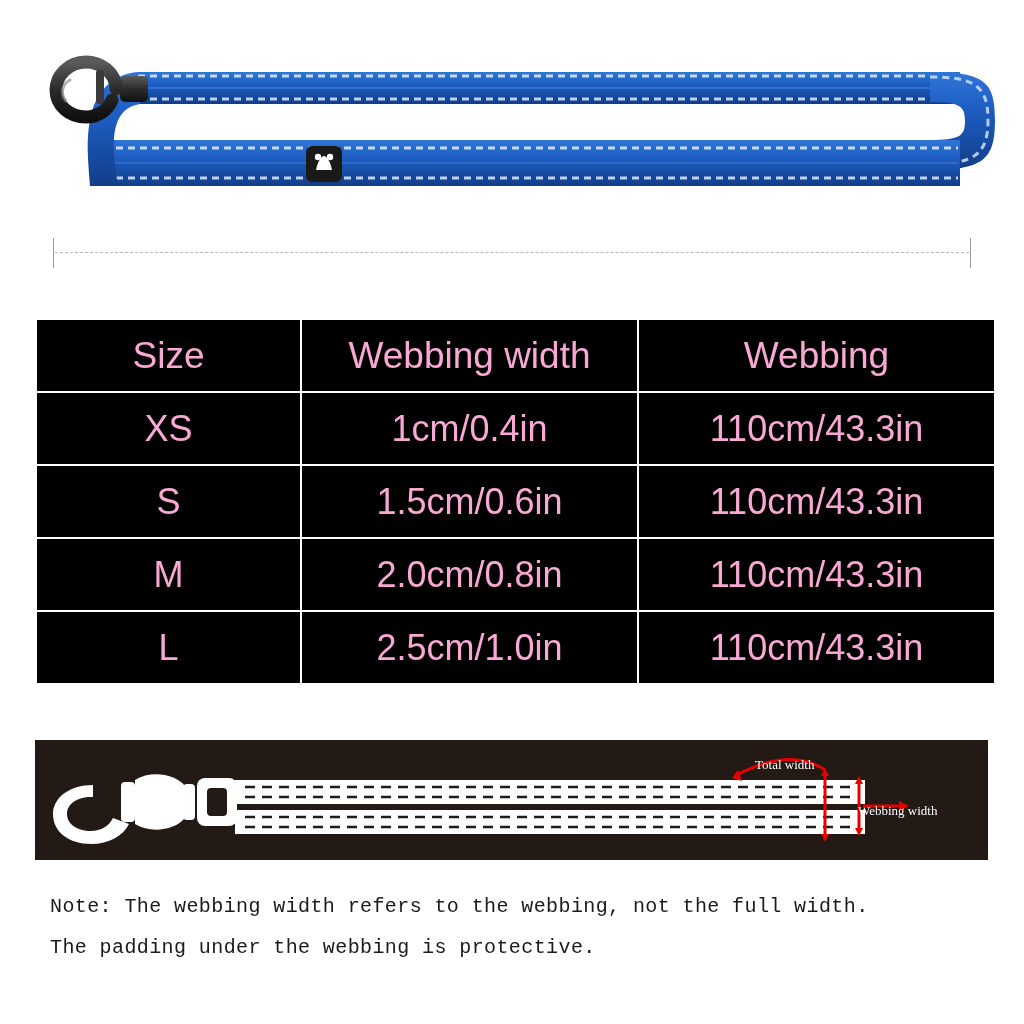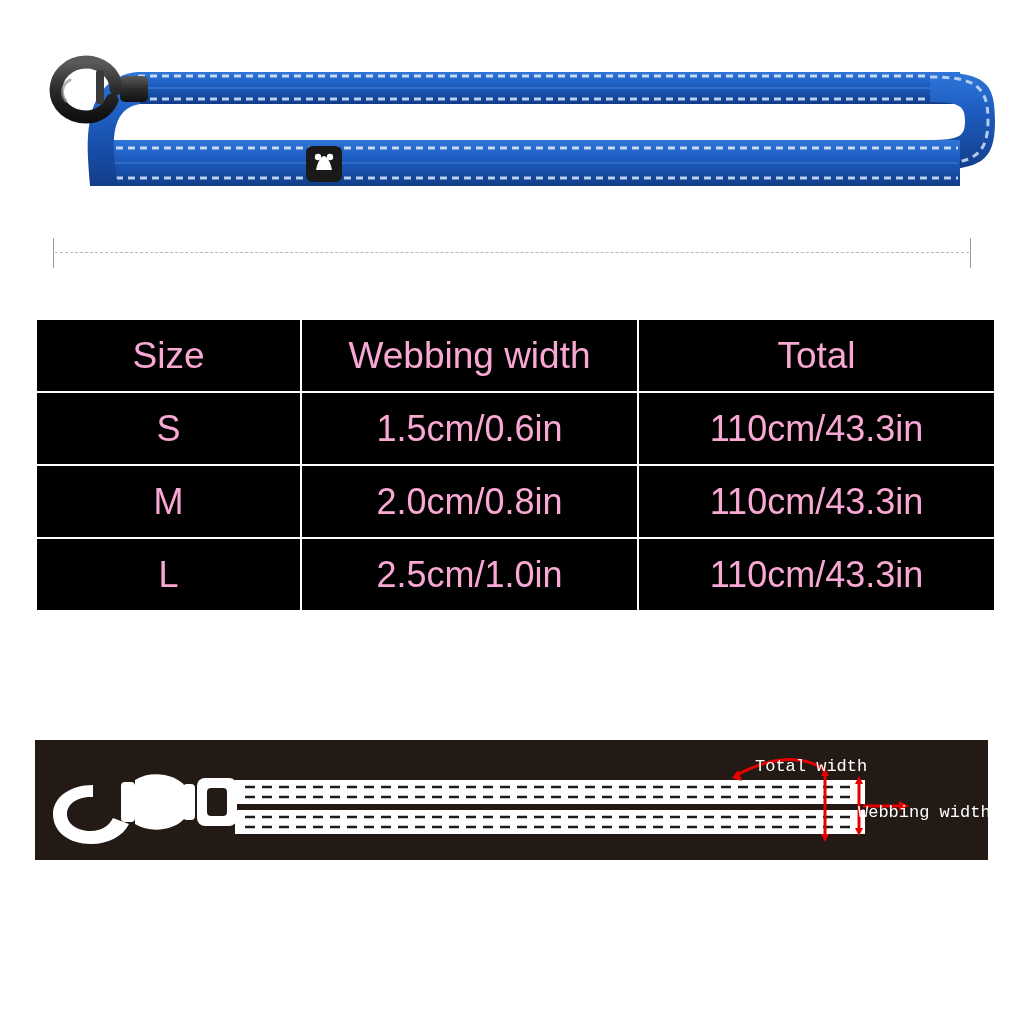--- a/index.html
+++ b/index.html
@@ -97,22 +97,22 @@
     top: 740px;
     width: 953px;
     height: 120px;
     background: #231a16;
     overflow: hidden;
   }
   .diag-svg { display: block; }
   .diag-label {
     position: absolute;
     color: #ffffff;
-    font-size: 17px;
-    font-family: Liberation Mono, monospace;
+    font-size: 13px;
+    font-family: Liberation Serif, serif;
     white-space: nowrap;
   }
   #label-total-width { left: 720px; top: 17px; }
   #label-webbing-width { left: 823px; top: 63px; }
 
   
   #note-block {
     position: absolute;
     left: 50px;
     top: 895px;
@@ -188,24 +188,29 @@
   <div class="dim-line"></div>
   <div class="end-tick left"></div>
   <div class="end-tick right"></div>
 </div>
 
 <table id="size-table">
   <thead>
     <tr>
       <td class="col-size">Size</td>
       <td class="col-web">Webbing width</td>
-      <td class="col-len">Total</td>
+      <td class="col-len">Webbing</td>
     </tr>
   </thead>
   <tbody>
+    <tr>
+      <td class="cell-size">XS</td>
+      <td>1cm/0.4in</td>
+      <td>110cm/43.3in</td>
+    </tr>
     <tr>
       <td class="cell-size">S</td>
       <td>1.5cm/0.6in</td>
       <td>110cm/43.3in</td>
     </tr>
     <tr>
       <td class="cell-size">M</td>
       <td>2.0cm/0.8in</td>
       <td>110cm/43.3in</td>
     </tr>
@@ -260,13 +265,15 @@
 
       <path d="M828,66 L866,66"></path>
       <path d="M864,61 L864,71 L874,66 Z" fill="#e60000" stroke="none"></path>
     </g>
   </svg>
   <div class="diag-label" id="label-total-width">Total width</div>
   <div class="diag-label" id="label-webbing-width">Webbing width</div>
 </div>
 
 <div id="note-block">
+  <p>Note: The webbing width refers to the webbing, not the full width.</p>
+  <p>The padding under the webbing is protective.</p>
 </div>
 
 </body></html>

